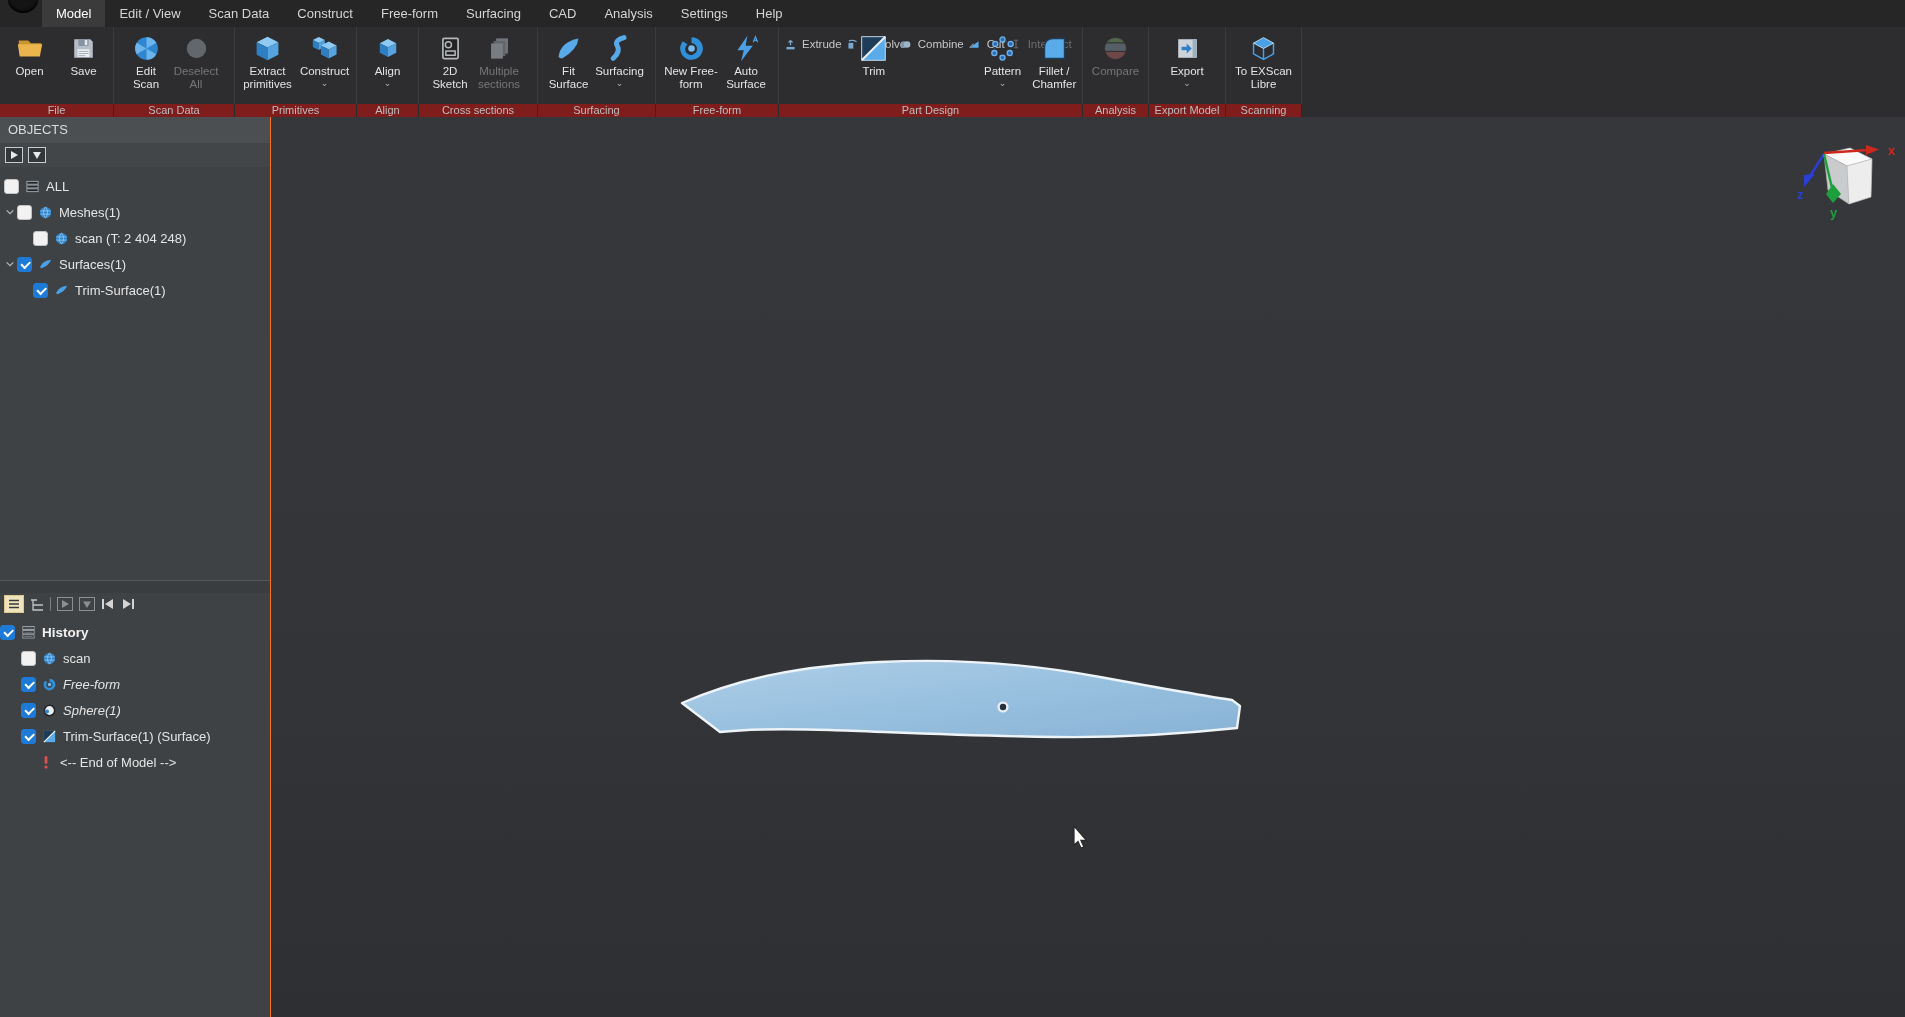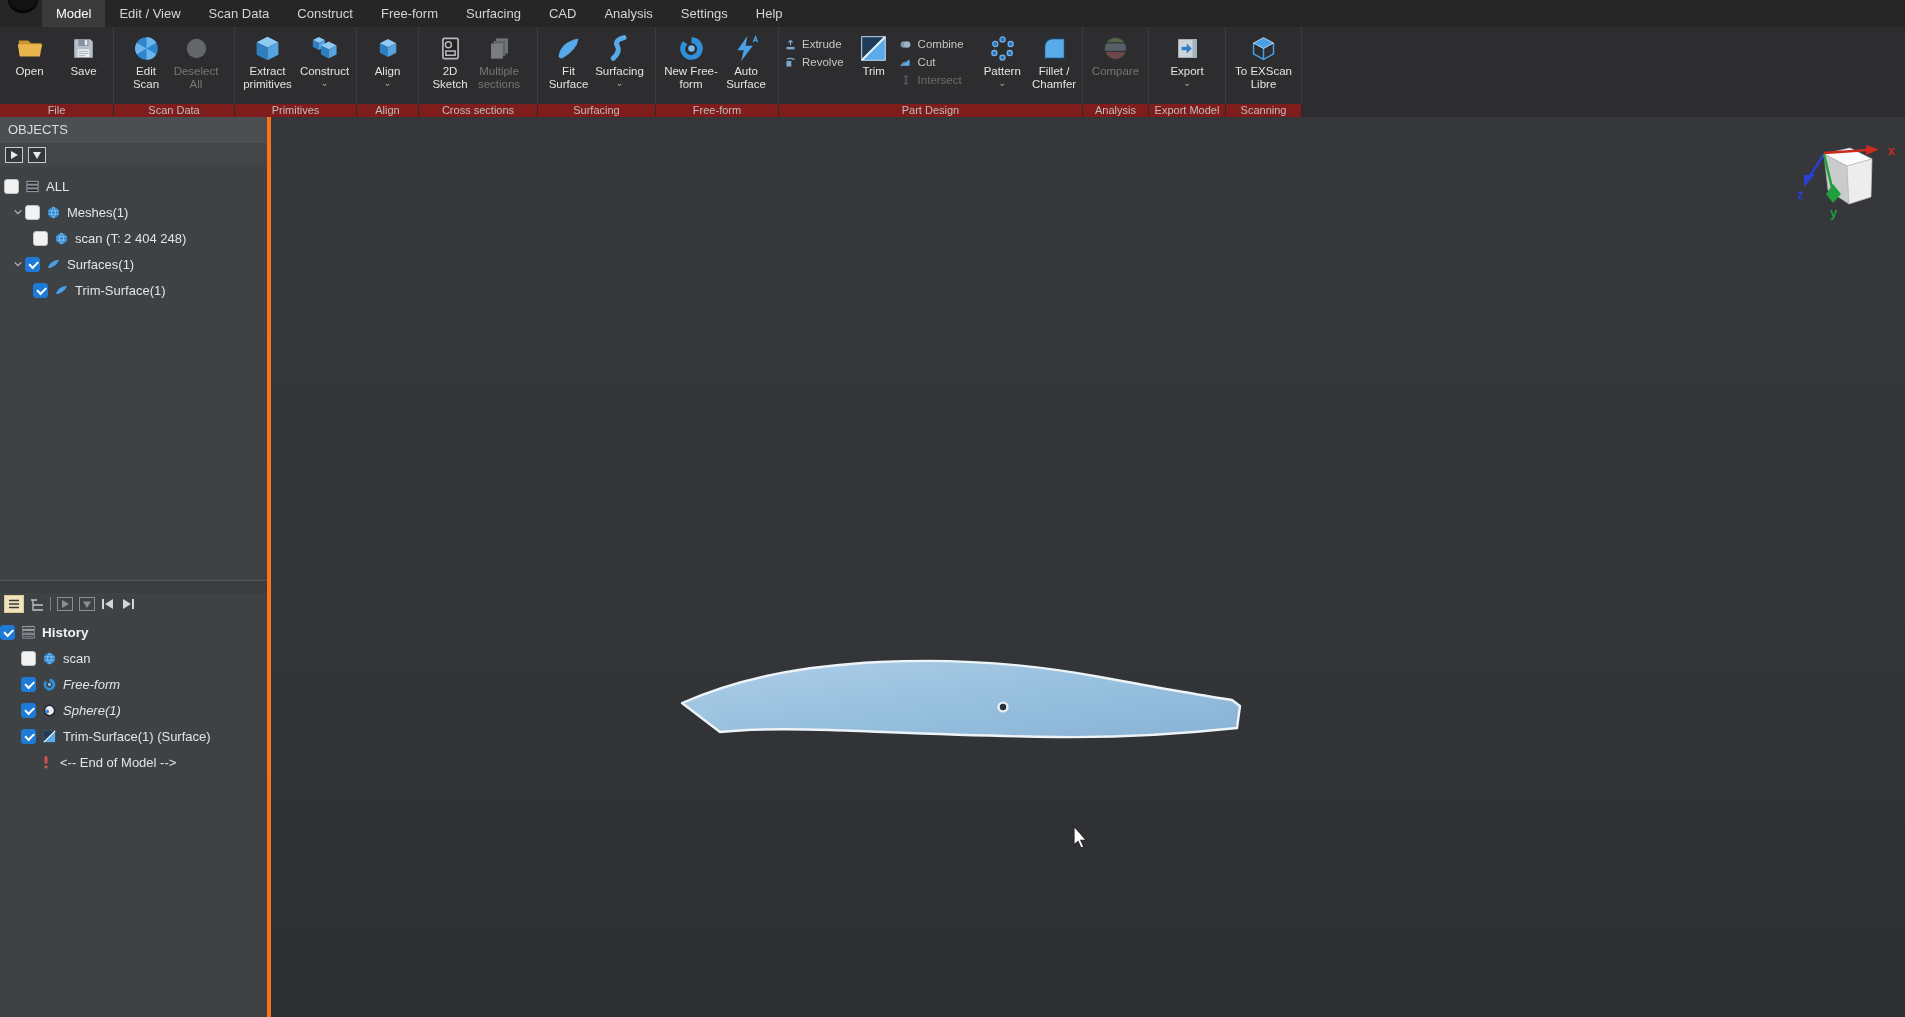--- a/index.html
+++ b/index.html
@@ -22,45 +22,45 @@
   .ribbon-fill .glabel{background:#2d2d2f;border-right:none;}
 
   .rbtn{width:54px;display:flex;flex-direction:column;align-items:center;padding-top:4px;box-sizing:border-box;border-radius:2px;cursor:default;}
   .rbtn .bicon{width:30px;height:30px;flex:none;display:flex;align-items:center;justify-content:center;}
   .rbtn .blbl{font-size:11.5px;line-height:13px;color:#e3e3e3;text-align:center;margin-top:2px;}
   .rbtn .chev{font-size:9px;line-height:8px;color:#b2b2b2;margin-top:1px;}
   .rbtn.disabled .blbl{color:#767676;}
   .rbtn.disabled .bicon{opacity:.55;}
   .w40{width:44px}.w42{width:42px}.w46{width:46px}.w48{width:52px}.w52{width:56px}.w56{width:56px}.w58{width:58px}.w62{width:66px}.w66{width:64px}
 
-  .stack{display:flex;flex-direction:column;padding-top:6px;box-sizing:border-box;text-align:right;}
+  .stack{display:flex;padding-top:6px;box-sizing:border-box;text-align:right;}
   .sbtn{display:flex;align-items:center;gap:5px;height:18px;padding-left:4px;cursor:default;}
   .sbtn .sicon{width:14px;height:14px;flex:none;display:flex;align-items:center;justify-content:center;}
   .sbtn .slbl{font-size:11.5px;color:#c6c6c6;white-space:nowrap;}
   .sbtn.disabled .slbl{color:#6d6d6d;}
   .sbtn.disabled .sicon{opacity:.5;}
 
   
-  .left-panel{position:absolute;top:117px;left:0;width:271px;height:900px;background:#3f4245;border-right:4px solid #f97316;box-sizing:border-box;display:flex;flex-direction:column;z-index:3;}
+  .left-panel{position:absolute;top:117px;left:0;width:271px;height:900px;background:#3f4245;border-right:1px solid #f97316;box-sizing:border-box;display:flex;flex-direction:column;z-index:3;}
   .objects-header{height:26px;flex:none;background:#4c4f52;color:#dadada;font-size:13px;line-height:26px;padding-left:8px;}
   .panel-toolbar{height:24px;flex:none;display:flex;align-items:center;gap:5px;padding-left:5px;background:#434649;}
   .box-icon{width:16px;height:14px;border:1px solid #c6cbd0;background:#33373a;display:flex;align-items:center;justify-content:center;cursor:default;}
   .tri-r{width:0;height:0;border-top:4px solid transparent;border-bottom:4px solid transparent;border-left:7px solid #e6eaed;}
   .tri-d{width:0;height:0;border-left:4px solid transparent;border-right:4px solid transparent;border-top:7px solid #e6eaed;}
   .objects-tree{height:413px;flex:none;padding-top:6px;box-sizing:border-box;}
 
   .trow{height:26px;display:flex;align-items:center;font-size:13px;color:#e4e4e4;cursor:default;}
   .trow .tlabel{margin-left:6px;white-space:nowrap;}
   .chevron{width:14px;height:14px;flex:none;display:flex;align-items:center;justify-content:center;}
   .cb{width:15px;height:15px;flex:none;border-radius:3px;background:#f2f2f2;border:1px solid #c2c2c2;box-sizing:border-box;position:relative;cursor:default;}
   .cb.checked{background:#1d7bd7;border-color:#1d7bd7;}
   .cb.checked::after{content:"";position:absolute;left:3px;top:3.5px;width:7px;height:3.5px;border-left:2px solid #fff;border-bottom:2px solid #fff;transform:rotate(-45deg);}
   .ticon{width:16px;height:16px;flex:none;margin-left:5px;display:flex;align-items:center;justify-content:center;}
   .ind0{padding-left:4px;}
-  .ind1{padding-left:11px;}
+  .ind1{padding-left:3px;}
   .ind2{padding-left:33px;}
 
   .splitter{height:12px;flex:none;border-top:1px solid #55585b;background:#3a3d40;}
   .history-toolbar{height:22px;flex:none;display:flex;align-items:center;gap:6px;padding-left:4px;background:#3f4245;}
   .hico{display:flex;align-items:center;justify-content:center;cursor:default;}
   .hico.sel{width:20px;height:18px;background:#efe4bd;border:1px solid #d9c98f;box-sizing:border-box;}
   .hsep{width:1px;height:14px;background:#7c7c7c;}
   .history-tree{flex:1;padding-top:4px;}
   .hrow-title{font-weight:bold;font-size:13.5px;color:#f0f0f0;}
   .italic{font-style:italic;}

